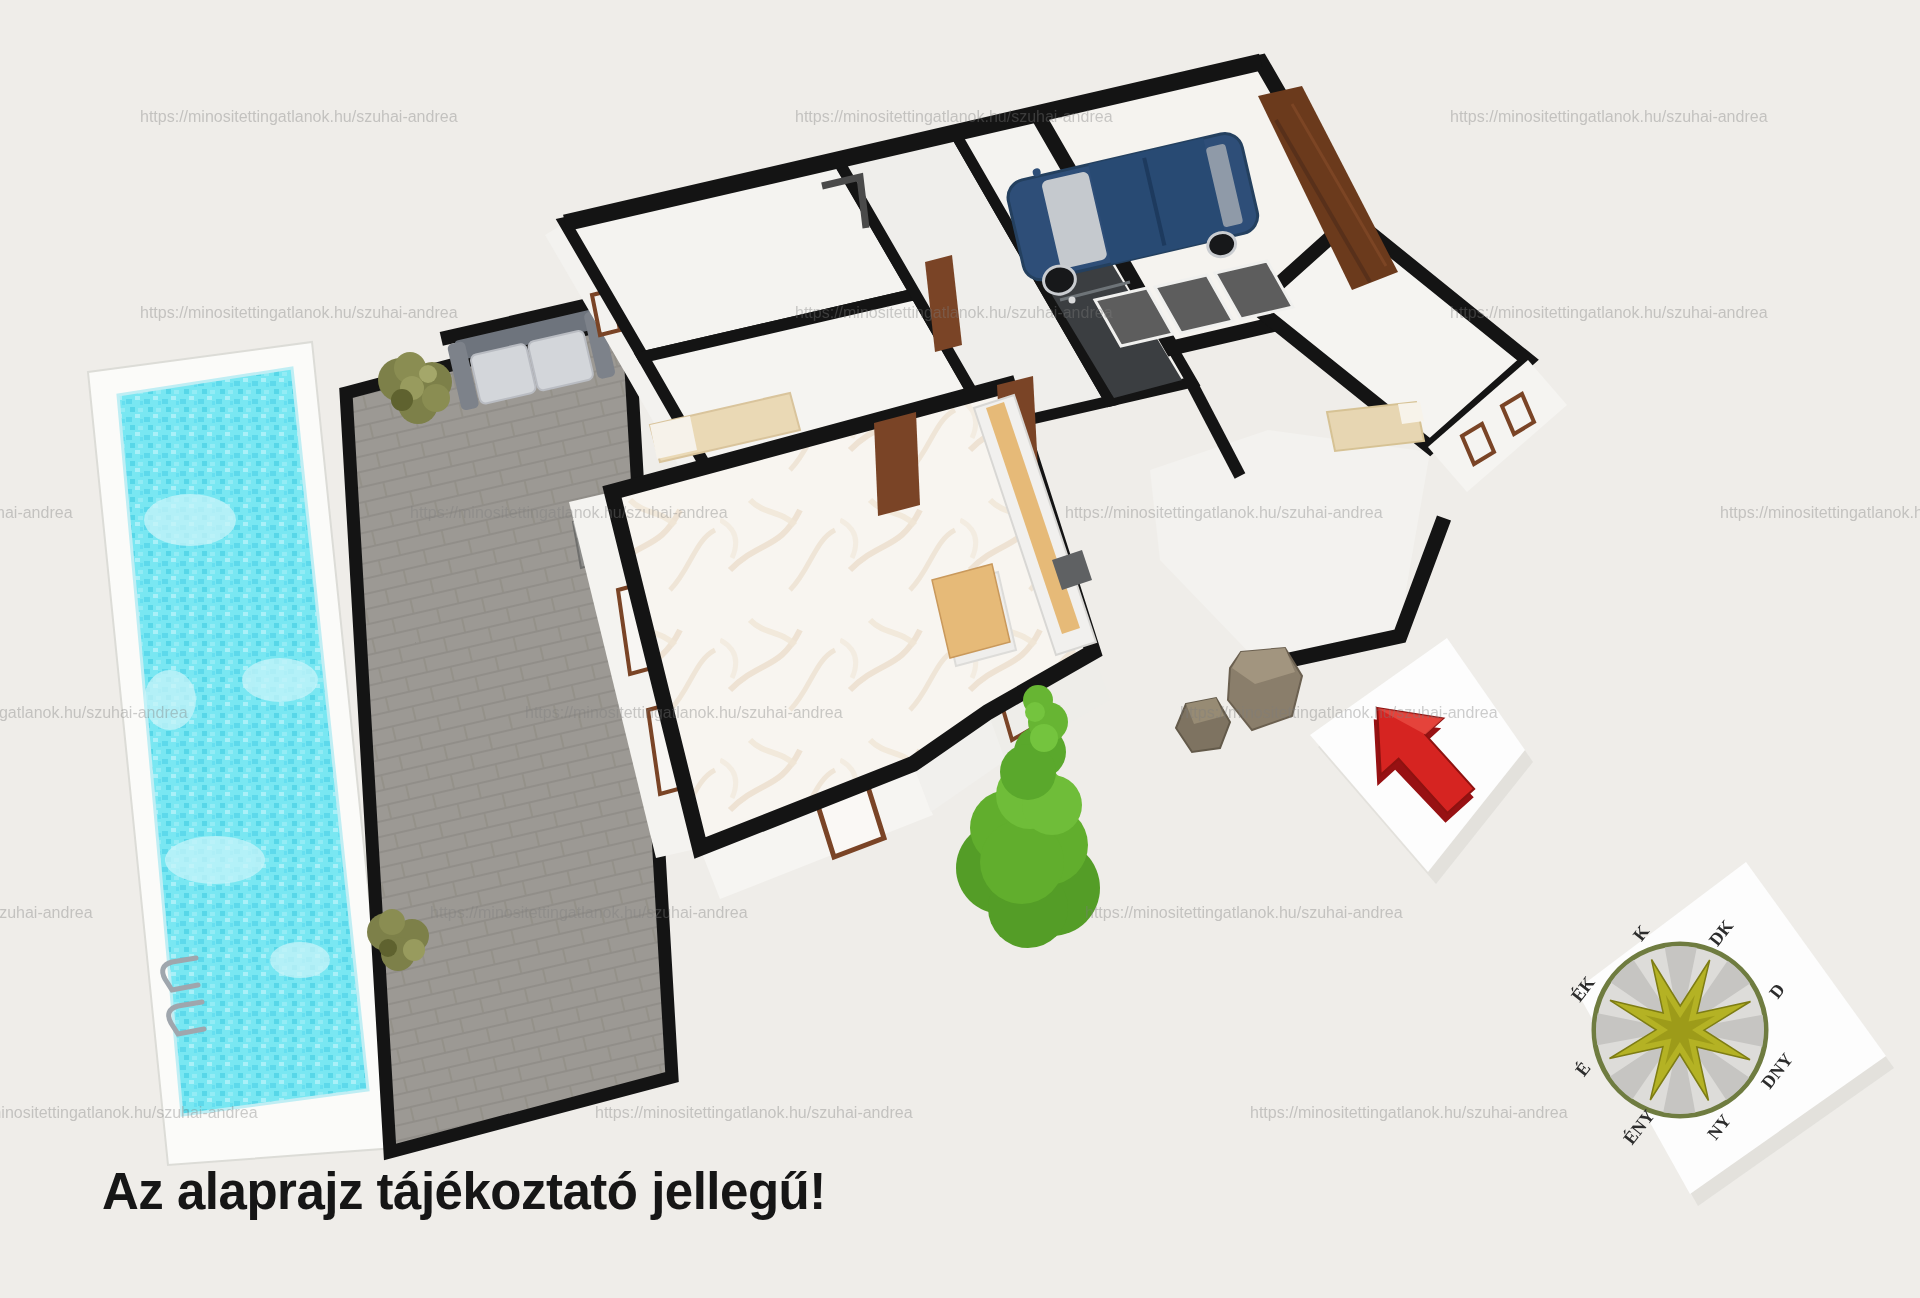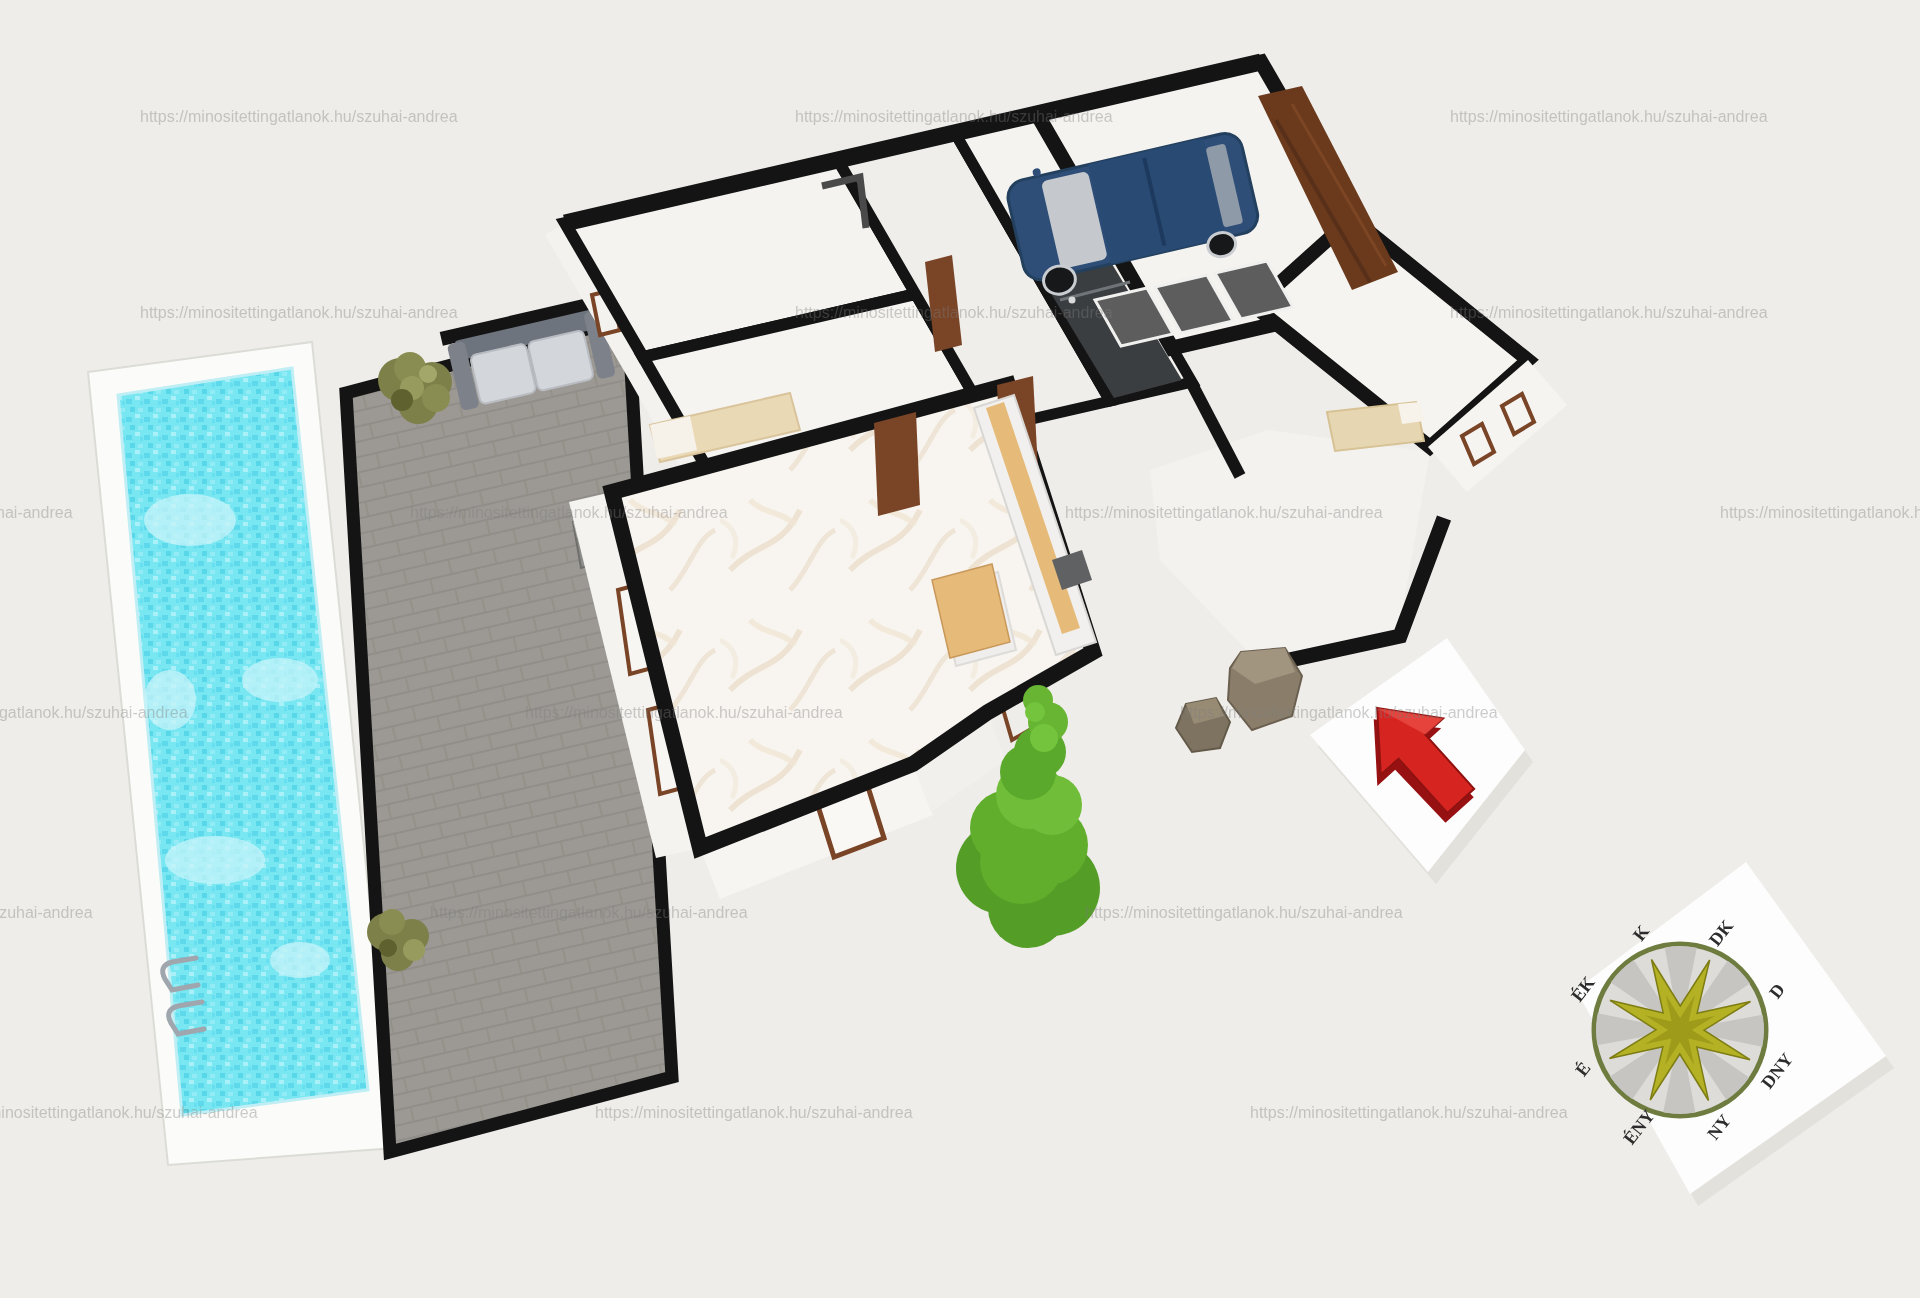--- a/index.html
+++ b/index.html
@@ -273,13 +273,14 @@
     <text class="wm" x="1180" y="718">https://minositettingatlanok.hu/szuhai-andrea</text>
     <text class="wm" x="-225" y="918">https://minositettingatlanok.hu/szuhai-andrea</text>
     <text class="wm" x="430" y="918">https://minositettingatlanok.hu/szuhai-andrea</text>
     <text class="wm" x="1085" y="918">https://minositettingatlanok.hu/szuhai-andrea</text>
     <text class="wm" x="-60" y="1118">https://minositettingatlanok.hu/szuhai-andrea</text>
     <text class="wm" x="595" y="1118">https://minositettingatlanok.hu/szuhai-andrea</text>
     <text class="wm" x="1250" y="1118">https://minositettingatlanok.hu/szuhai-andrea</text>
   </g>
 </svg>
 
+  <div class="caption">Az alaprajz tájékoztató jellegű!</div>
 </div>
 
 </body></html>

